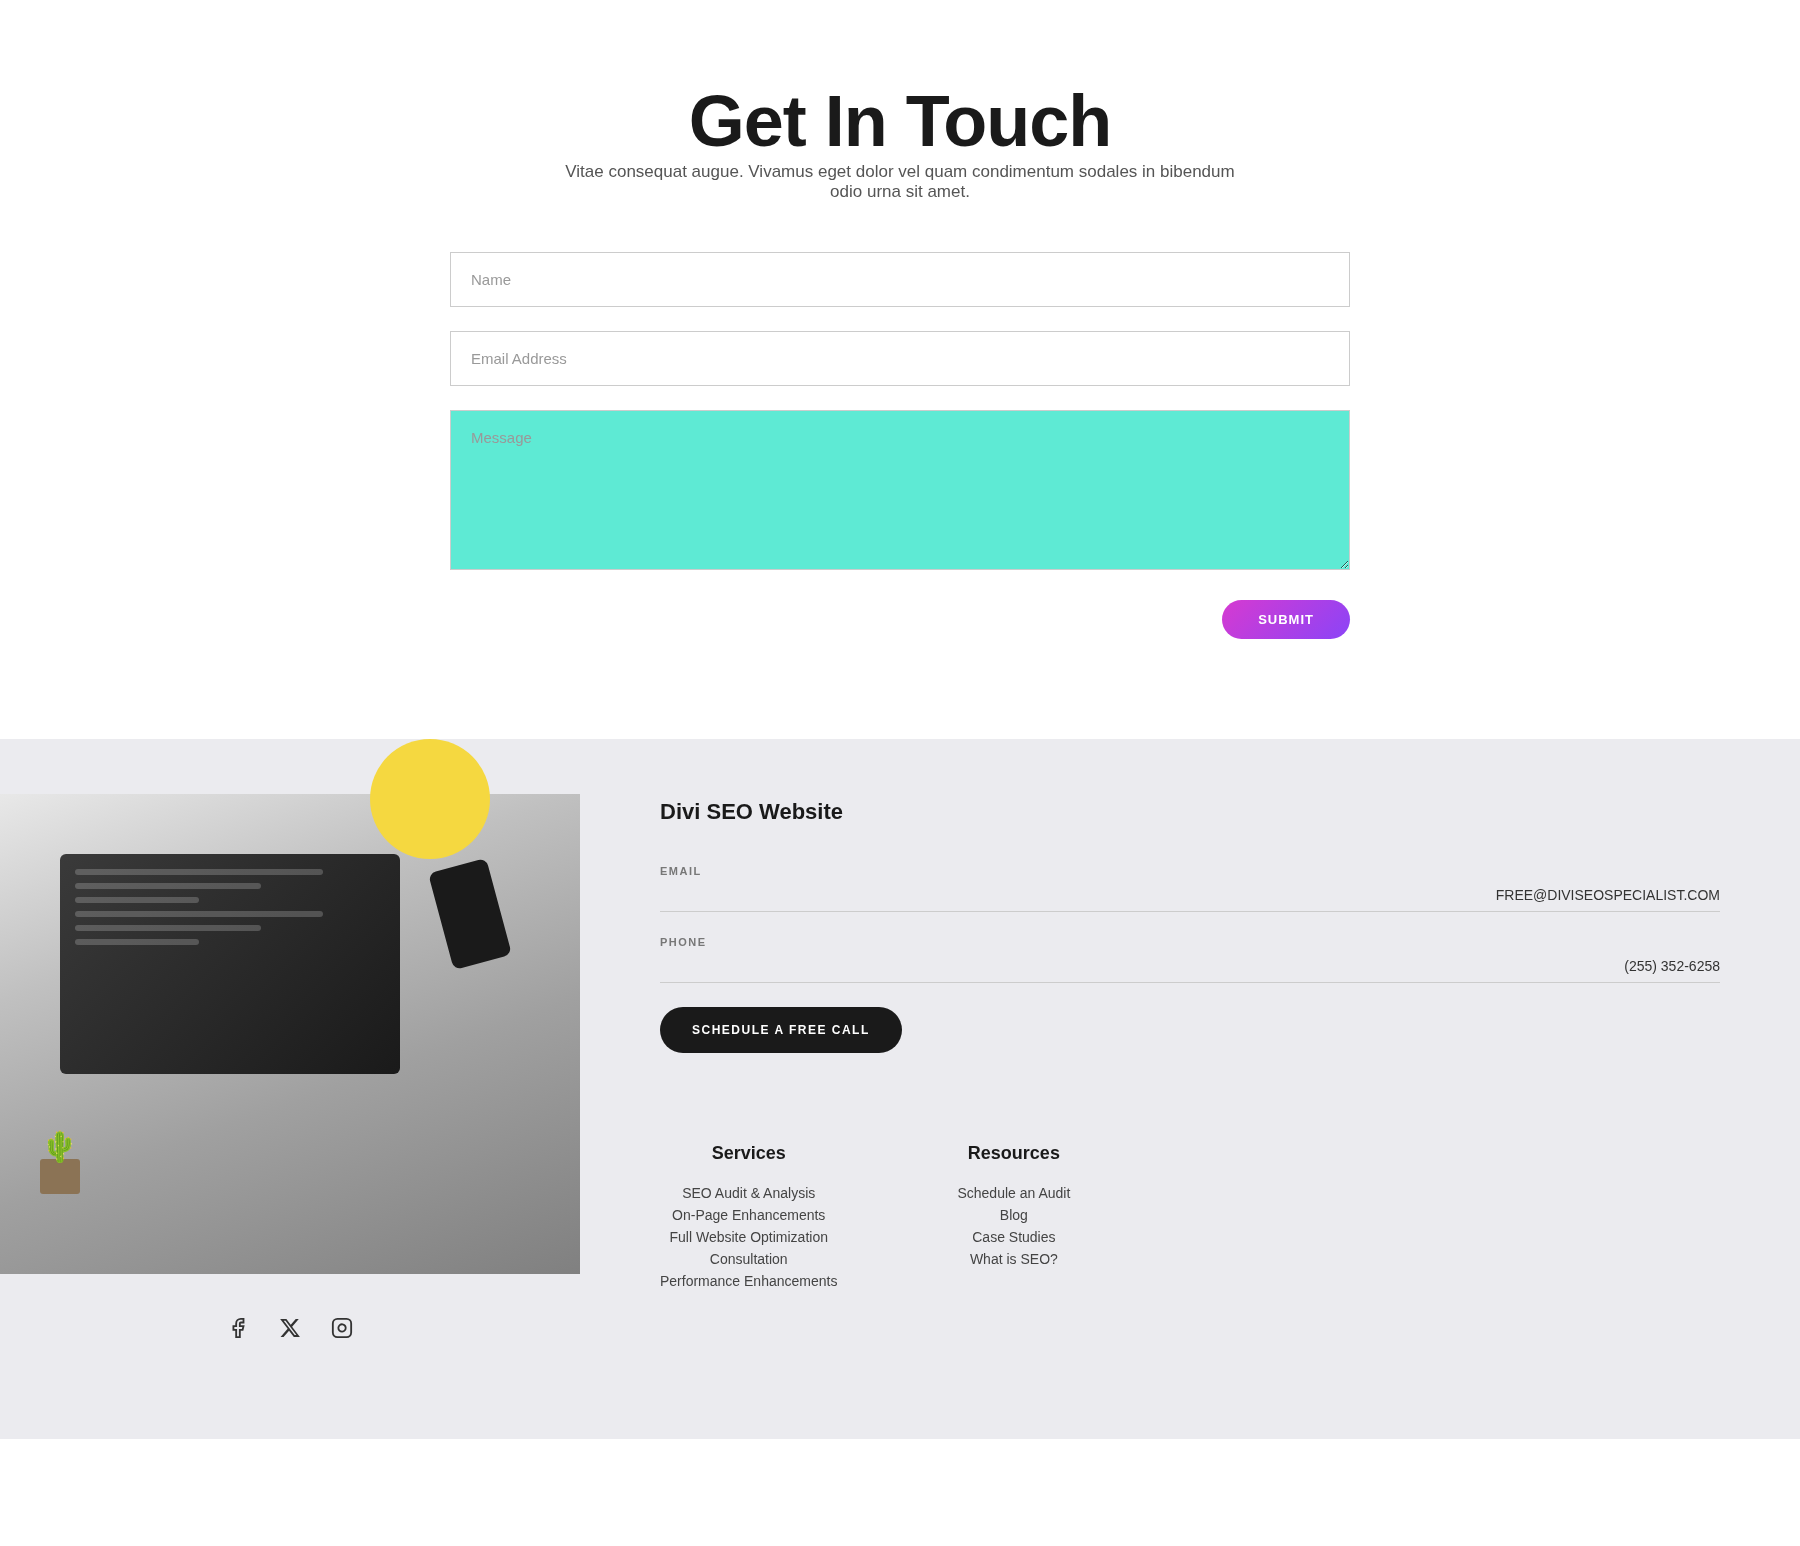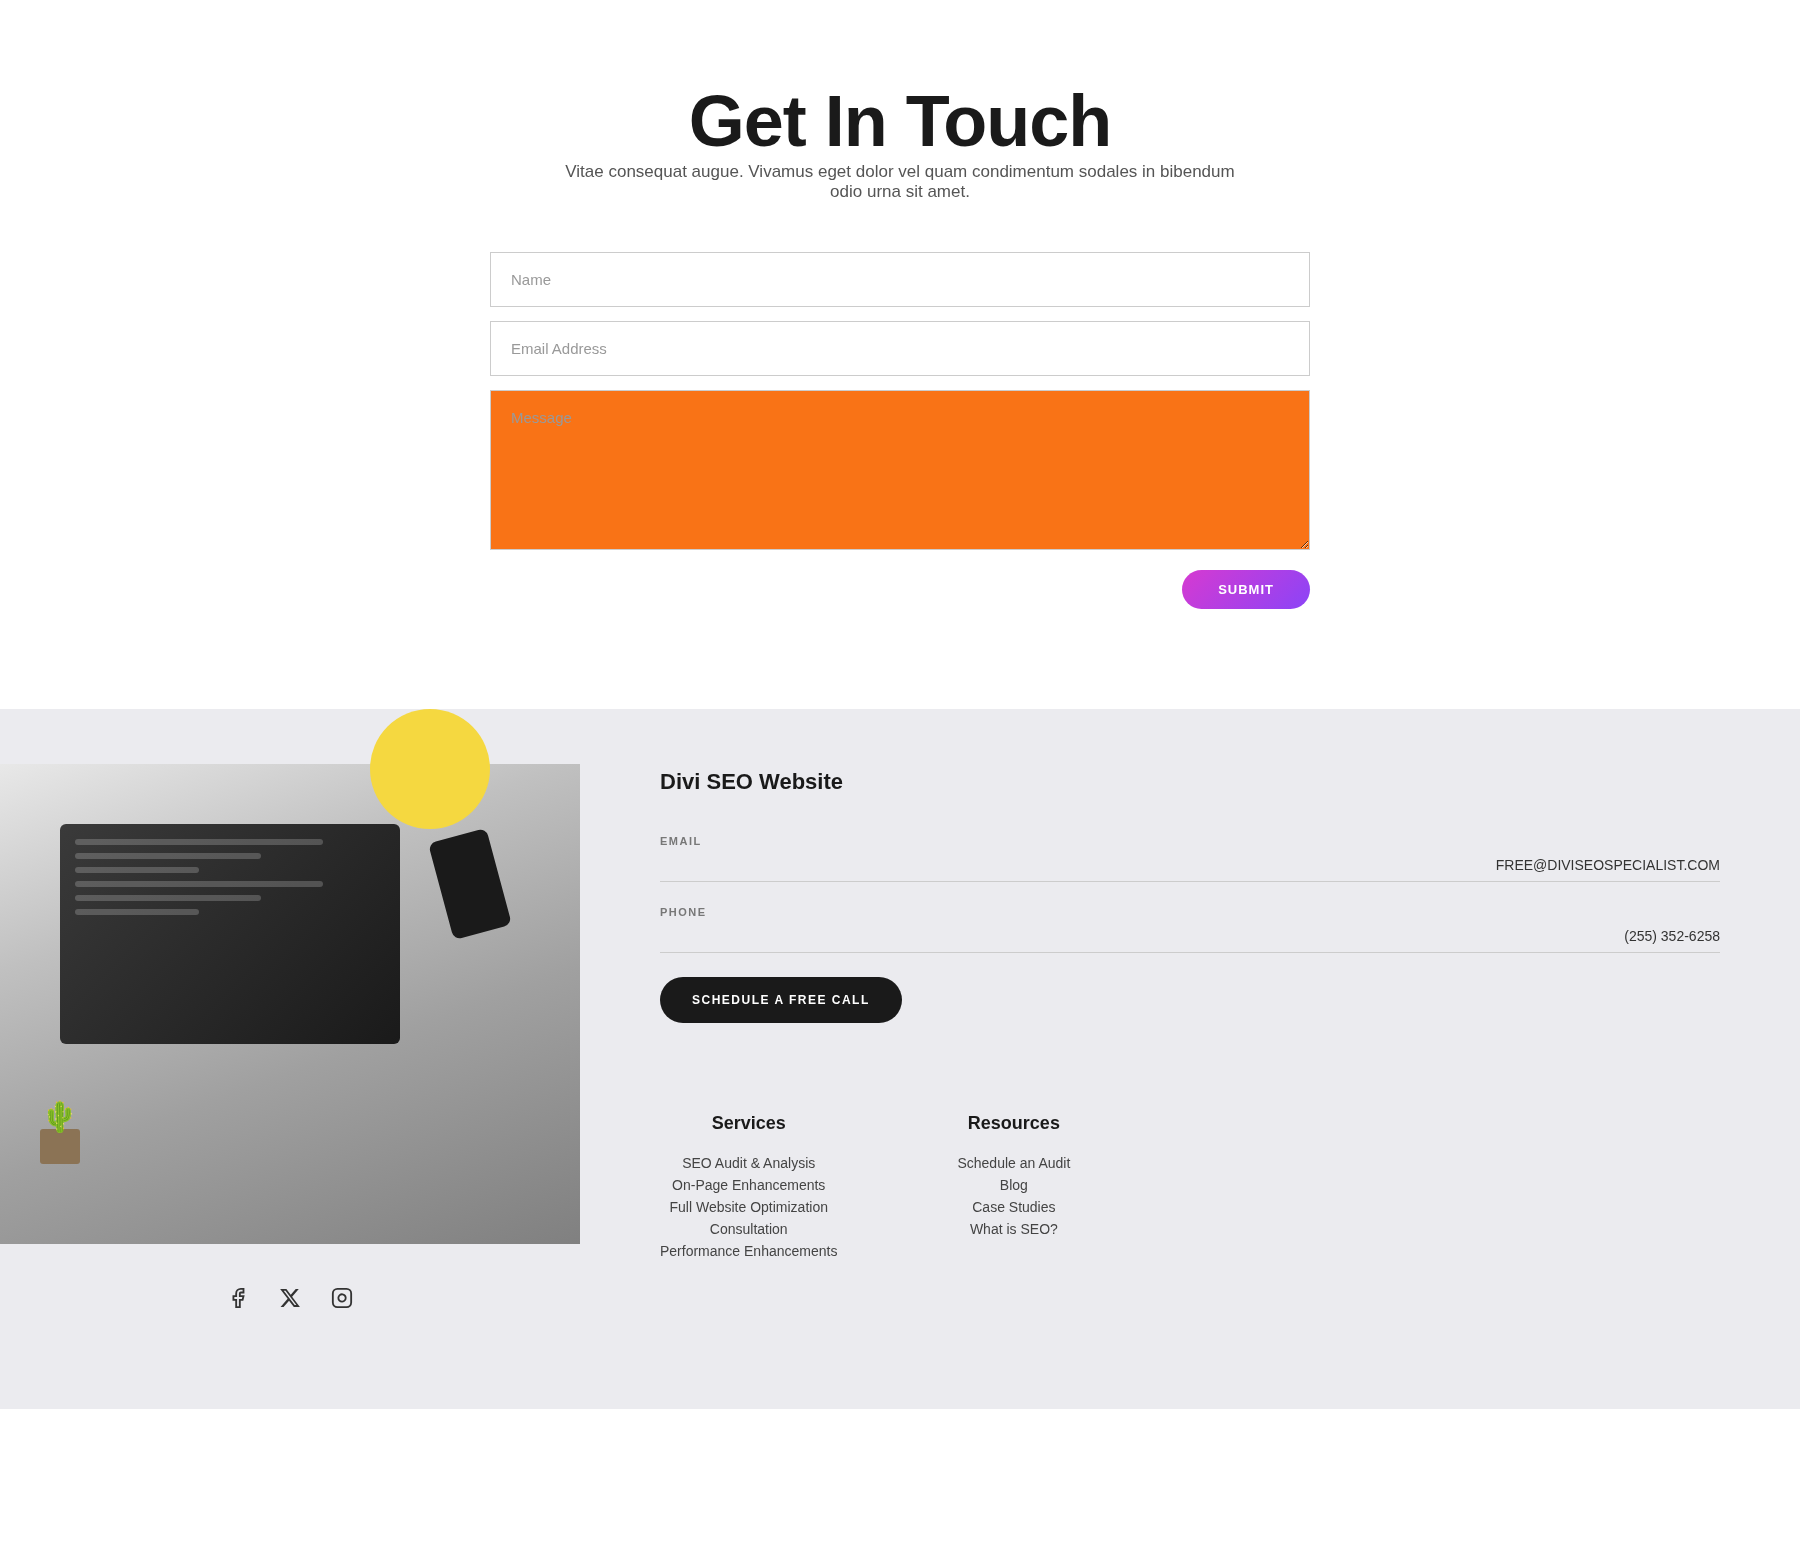--- a/index.html
+++ b/index.html
@@ -33,24 +33,24 @@
 
     .contact-subtitle {
       font-size: 17px;
       color: #555;
       margin-bottom: 50px;
       text-align: center;
       max-width: 700px;
     }
 
     .contact-form {
-      width: 820px;
+      width: 900px;
       display: flex;
       flex-direction: column;
-      gap: 0;
+      gap: 10px;
     }
 
     .form-input {
       width: 100%;
       padding: 18px 20px;
       font-size: 15px;
       border: 1px solid #ccc;
       background: #fff;
       color: #333;
       outline: none;
@@ -59,21 +59,21 @@
 
     .form-input::placeholder {
       color: #999;
     }
 
     .form-textarea {
       width: 100%;
       padding: 18px 20px;
       font-size: 15px;
       border: 1px solid #ccc;
-      background: #f97316;
+      background: #5eead4;
       color: #333;
       outline: none;
       resize: vertical;
       height: 160px;
       margin-bottom: 20px;
       font-family: inherit;
     }
 
     .form-textarea::placeholder {
       color: #999;

